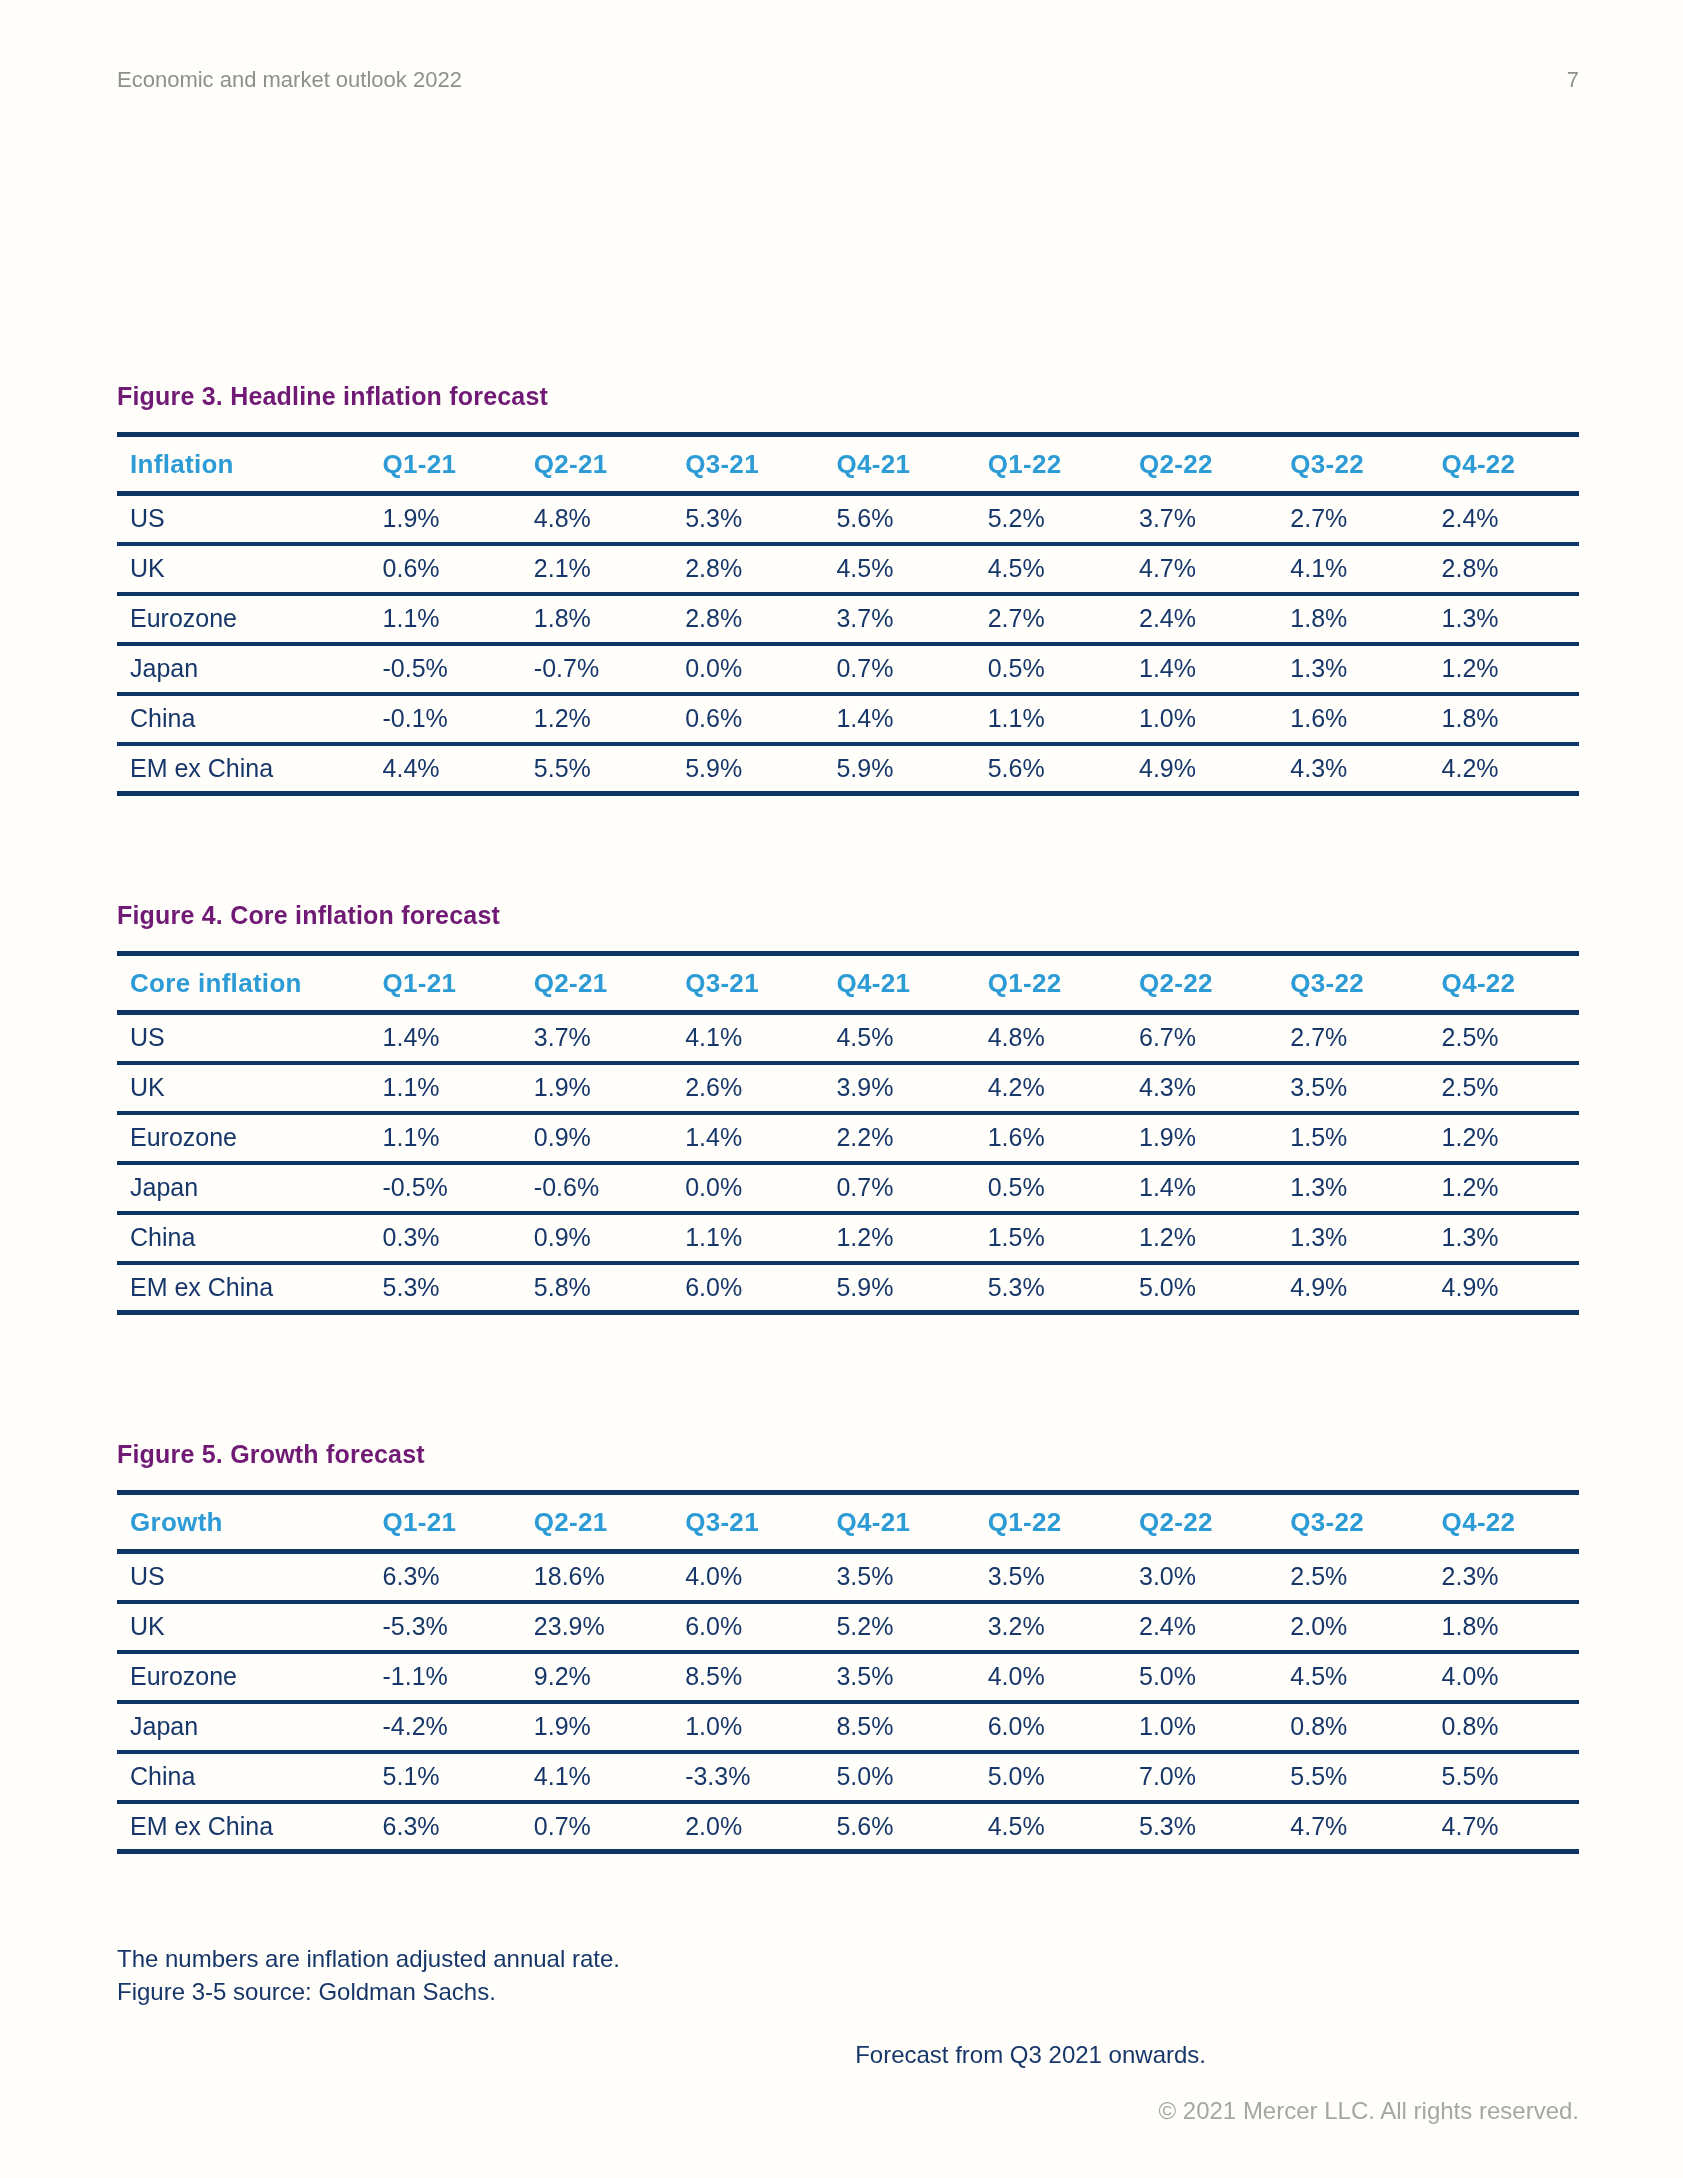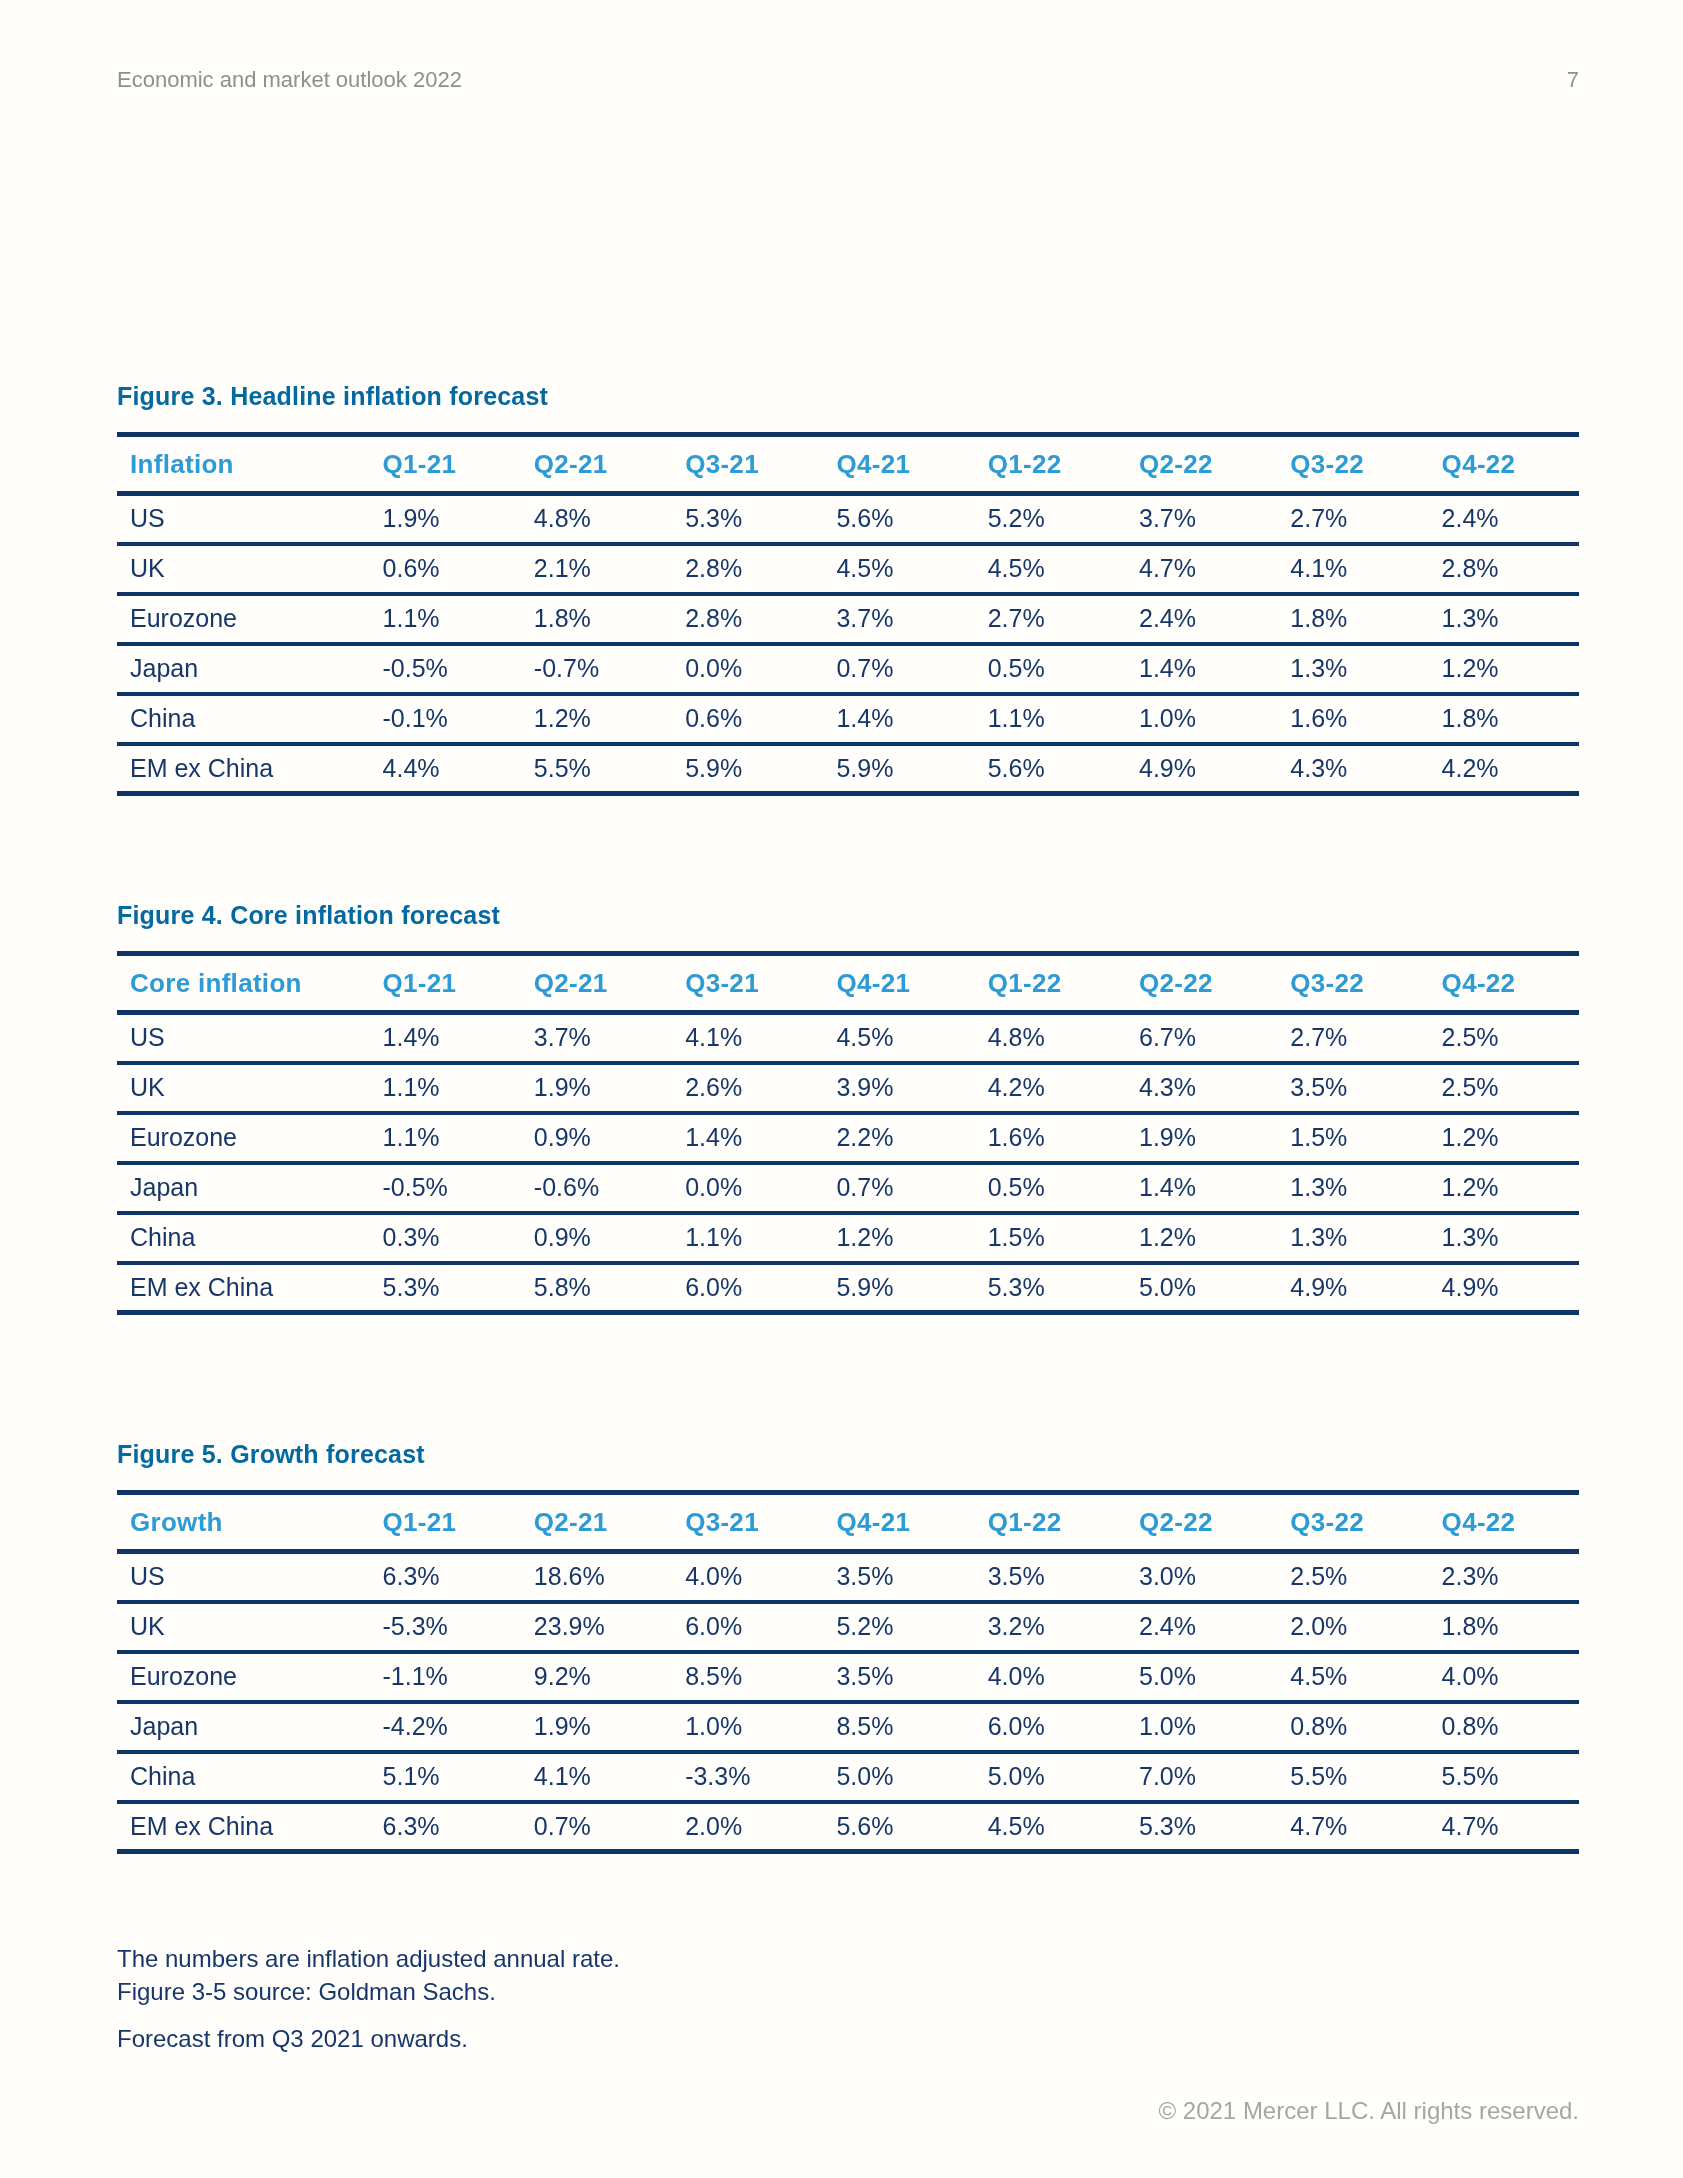--- a/index.html
+++ b/index.html
@@ -30,21 +30,21 @@
   
   .figure-section { position: absolute; left: 117px; width: 1462px; }
   #fig3 { top: 380px; }
   #fig4 { top: 899px; }
   #fig5 { top: 1438px; }
 
   .fig-title {
     font-size: 25px;
     line-height: 32px;
     font-weight: bold;
-    color: #0369a1;
+    color: #701a75;
     letter-spacing: 0.2px;
   }
 
   table.forecast-table {
     margin-top: 20px;
     width: 1462px;
     table-layout: fixed;
     border-collapse: collapse;
     border-top: 5px solid #0e3563;
   }
@@ -72,21 +72,21 @@
   
   .notes {
     position: absolute;
     top: 1942px;
     left: 117px;
     width: 1089px;
     font-size: 24px;
     line-height: 33px;
     color: #17376a;
   }
-  .notes .note-forecast { margin-top: 14px; }
+  .notes .note-forecast { margin-top: 30px; text-align: right; }
 
   
   .copyright {
     position: absolute;
     top: 2097px;
     left: 117px;
     width: 1462px;
     text-align: right;
     font-size: 24px;
     color: #a6a6a6;

